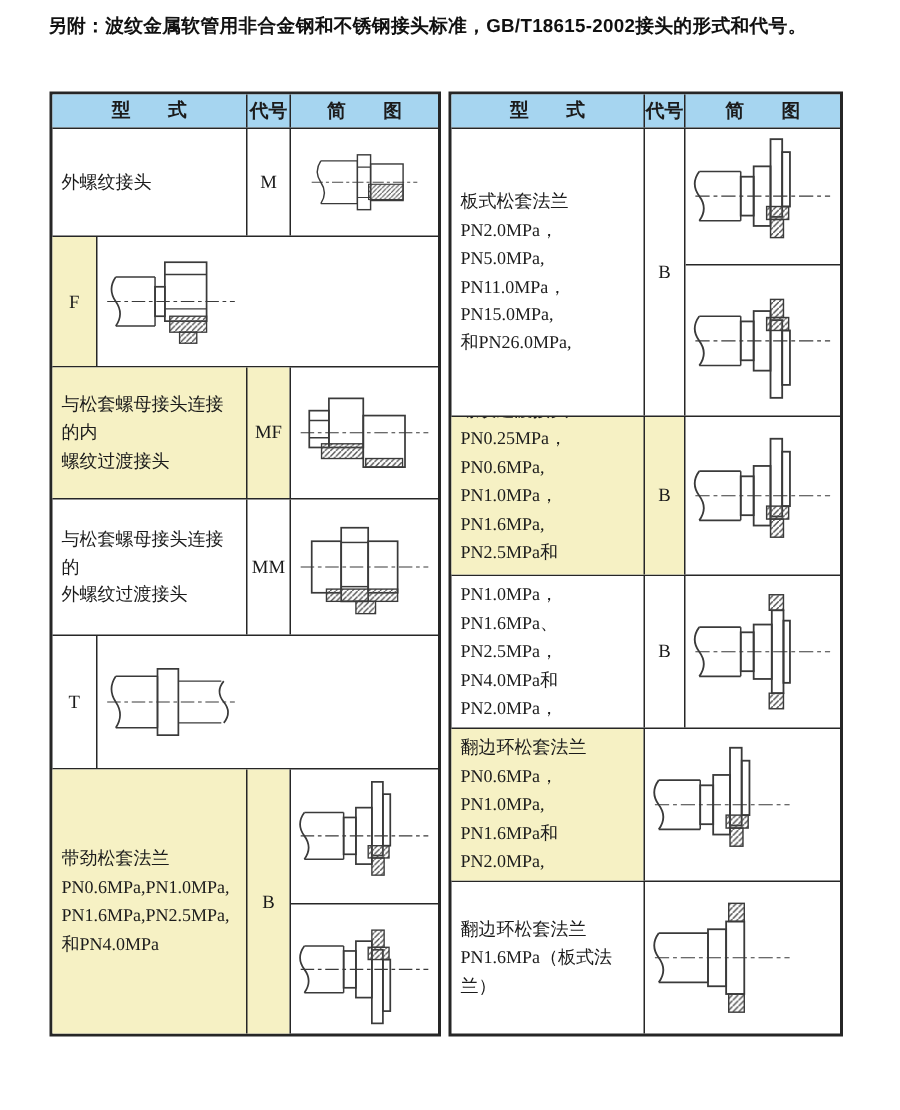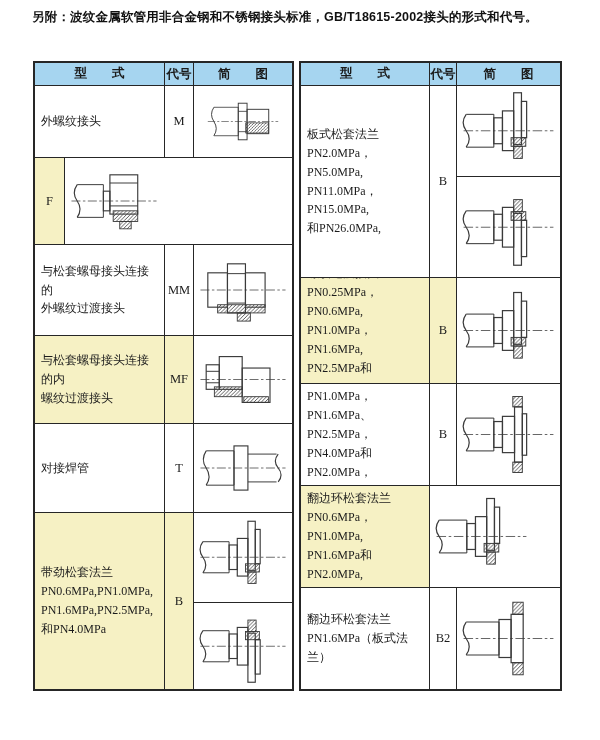--- a/index.html
+++ b/index.html
@@ -95,20 +95,47 @@
               <line x1="50" y1="54" x2="84" y2="54" stroke="#3a3a3a" stroke-width="1.2"></line>
               <rect x="54" y="60" width="30" height="13" fill="url(#hatch1)" stroke="#3a3a3a" stroke-width="1.1"></rect>
               <rect x="62" y="73" width="14" height="9" fill="url(#hatch1)" stroke="#3a3a3a" stroke-width="1.1"></rect>
               <line x1="3" y1="48" x2="107" y2="48" stroke="#3a3a3a" stroke-width="0.9" stroke-dasharray="11 3 3 3"></line>
             </svg>
           </div>
         </div>
     </div>
   </div>
 
+  <div class="row" style="height:88px">
+    <div class="cell type-cell hl">与松套螺母接头连接的内
+螺纹过渡接头</div>
+    <div class="cell code-cell hl">MF</div>
+    <div class="cell diagram-cell">
+      <div class="sub-diagram">
+          <div class="diagram">
+            <svg viewBox="0 0 110 96" preserveAspectRatio="xMidYMid meet">
+              <defs>
+                <pattern id="hatch3" width="4.5" height="4.5" patternUnits="userSpaceOnUse">
+                  <path d="M-1,5.5 L5.5,-1" stroke="#4a4a4a" stroke-width="1.1" fill="none"></path>
+                </pattern>
+              </defs>
+              <rect x="10" y="30" width="16" height="30" fill="none" stroke="#3a3a3a" stroke-width="1.4"></rect>
+              <line x1="10" y1="38" x2="26" y2="38" stroke="#3a3a3a" stroke-width="1.2"></line>
+              <line x1="10" y1="52" x2="26" y2="52" stroke="#3a3a3a" stroke-width="1.2"></line>
+              <rect x="26" y="20" width="28" height="40" fill="none" stroke="#3a3a3a" stroke-width="1.4"></rect>
+              <rect x="54" y="34" width="34" height="42" fill="none" stroke="#3a3a3a" stroke-width="1.4"></rect>
+              <rect x="20" y="57" width="34" height="12" fill="url(#hatch3)" stroke="#3a3a3a" stroke-width="1.1"></rect>
+              <rect x="56" y="69" width="30" height="7" fill="url(#hatch3)" stroke="#3a3a3a" stroke-width="1.1"></rect>
+              <line x1="3" y1="48" x2="107" y2="48" stroke="#3a3a3a" stroke-width="0.9" stroke-dasharray="11 3 3 3"></line>
+            </svg>
+          </div>
+        </div>
+    </div>
+  </div>
+
   <div class="row" style="height:91px">
     <div class="cell type-cell">与松套螺母接头连接的
 外螺纹过渡接头</div>
     <div class="cell code-cell">MM</div>
     <div class="cell diagram-cell">
       <div class="sub-diagram">
           <div class="diagram">
             <svg viewBox="0 0 110 96" preserveAspectRatio="xMidYMid meet">
               <defs>
                 <pattern id="hatch2" width="4.5" height="4.5" patternUnits="userSpaceOnUse">
@@ -122,49 +149,21 @@
               <rect x="58" y="27" width="24" height="42" fill="none" stroke="#3a3a3a" stroke-width="1.4"></rect>
               <rect x="24" y="66" width="58" height="10" fill="url(#hatch2)" stroke="#3a3a3a" stroke-width="1.1"></rect>
               <rect x="48" y="76" width="16" height="10" fill="url(#hatch2)" stroke="#3a3a3a" stroke-width="1.1"></rect>
               <line x1="3" y1="48" x2="107" y2="48" stroke="#3a3a3a" stroke-width="0.9" stroke-dasharray="11 3 3 3"></line>
             </svg>
           </div>
         </div>
     </div>
   </div>
 
-  <div class="row" style="height:88px">
-    <div class="cell type-cell hl">与松套螺母接头连接的内
-螺纹过渡接头</div>
-    <div class="cell code-cell hl">MF</div>
-    <div class="cell diagram-cell">
-      <div class="sub-diagram">
-          <div class="diagram">
-            <svg viewBox="0 0 110 96" preserveAspectRatio="xMidYMid meet">
-              <defs>
-                <pattern id="hatch3" width="4.5" height="4.5" patternUnits="userSpaceOnUse">
-                  <path d="M-1,5.5 L5.5,-1" stroke="#4a4a4a" stroke-width="1.1" fill="none"></path>
-                </pattern>
-              </defs>
-              <rect x="10" y="30" width="16" height="30" fill="none" stroke="#3a3a3a" stroke-width="1.4"></rect>
-              <line x1="10" y1="38" x2="26" y2="38" stroke="#3a3a3a" stroke-width="1.2"></line>
-              <line x1="10" y1="52" x2="26" y2="52" stroke="#3a3a3a" stroke-width="1.2"></line>
-              <rect x="26" y="20" width="28" height="40" fill="none" stroke="#3a3a3a" stroke-width="1.4"></rect>
-              <rect x="54" y="34" width="34" height="42" fill="none" stroke="#3a3a3a" stroke-width="1.4"></rect>
-              <rect x="20" y="57" width="34" height="12" fill="url(#hatch3)" stroke="#3a3a3a" stroke-width="1.1"></rect>
-              <rect x="56" y="69" width="30" height="7" fill="url(#hatch3)" stroke="#3a3a3a" stroke-width="1.1"></rect>
-              <line x1="3" y1="48" x2="107" y2="48" stroke="#3a3a3a" stroke-width="0.9" stroke-dasharray="11 3 3 3"></line>
-            </svg>
-          </div>
-        </div>
-    </div>
-  </div>
-
   <div class="row" style="height:89px">
-    <div class="cell type-cell">对接焊管</div>
     <div class="cell code-cell">T</div>
     <div class="cell diagram-cell">
       <div class="sub-diagram">
           <div class="diagram">
             <svg viewBox="0 0 110 96" preserveAspectRatio="xMidYMid meet">
               <defs>
                 <pattern id="hatch4" width="4.5" height="4.5" patternUnits="userSpaceOnUse">
                   <path d="M-1,5.5 L5.5,-1" stroke="#4a4a4a" stroke-width="1.1" fill="none"></path>
                 </pattern>
               </defs>
@@ -391,21 +390,20 @@
               <line x1="3" y1="48" x2="107" y2="48" stroke="#3a3a3a" stroke-width="0.9" stroke-dasharray="11 3 3 3"></line>
             </svg>
           </div>
         </div>
     </div>
   </div>
 
   <div class="row" style="height:102px">
     <div class="cell type-cell">翻边环松套法兰
 PN1.6MPa（板式法兰）</div>
-    <div class="cell code-cell">B2</div>
     <div class="cell diagram-cell">
       <div class="sub-diagram">
           <div class="diagram">
             <svg viewBox="0 0 110 96" preserveAspectRatio="xMidYMid meet">
               <defs>
                 <pattern id="hatch12" width="4.5" height="4.5" patternUnits="userSpaceOnUse">
                   <path d="M-1,5.5 L5.5,-1" stroke="#4a4a4a" stroke-width="1.1" fill="none"></path>
                 </pattern>
               </defs>
               <path d="M 6 29 q -7 9.5 0 19 q 7 9.5 0 19" fill="none" stroke="#3a3a3a" stroke-width="1.4"></path>

